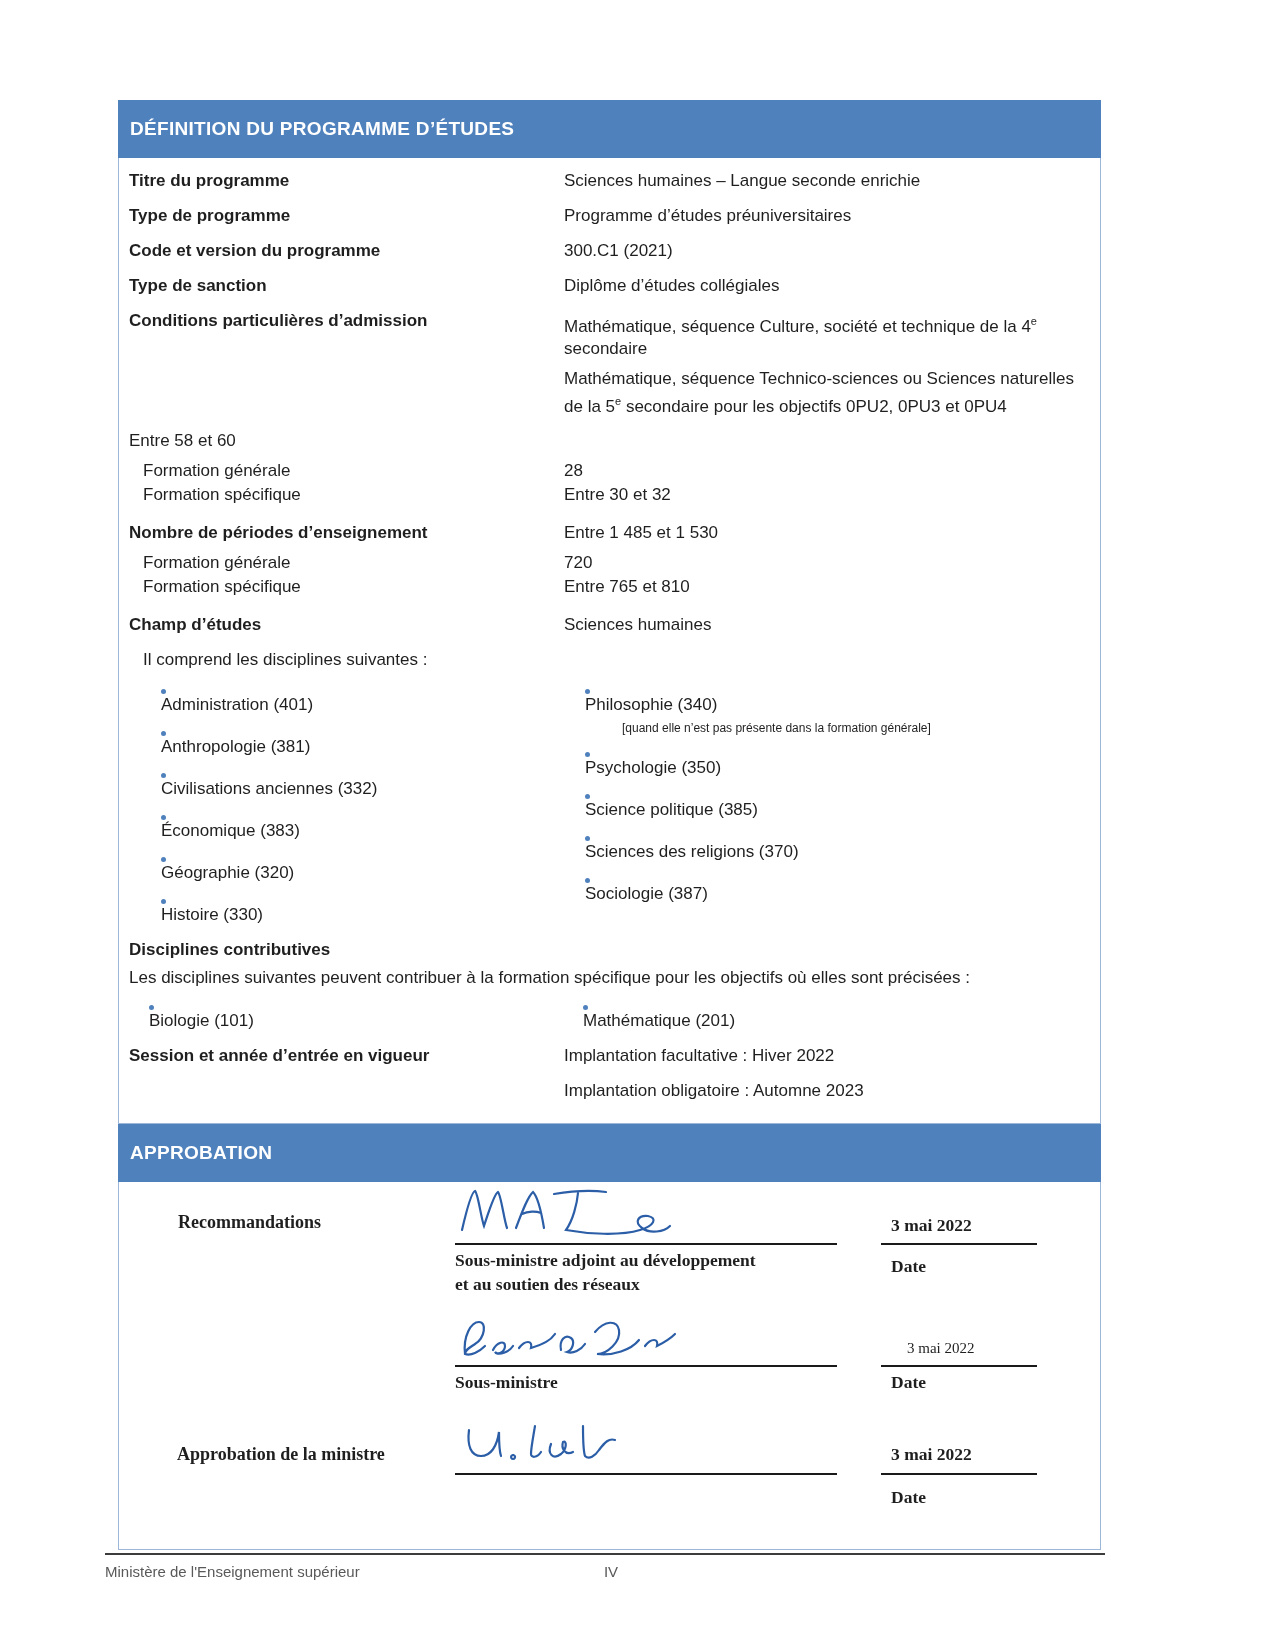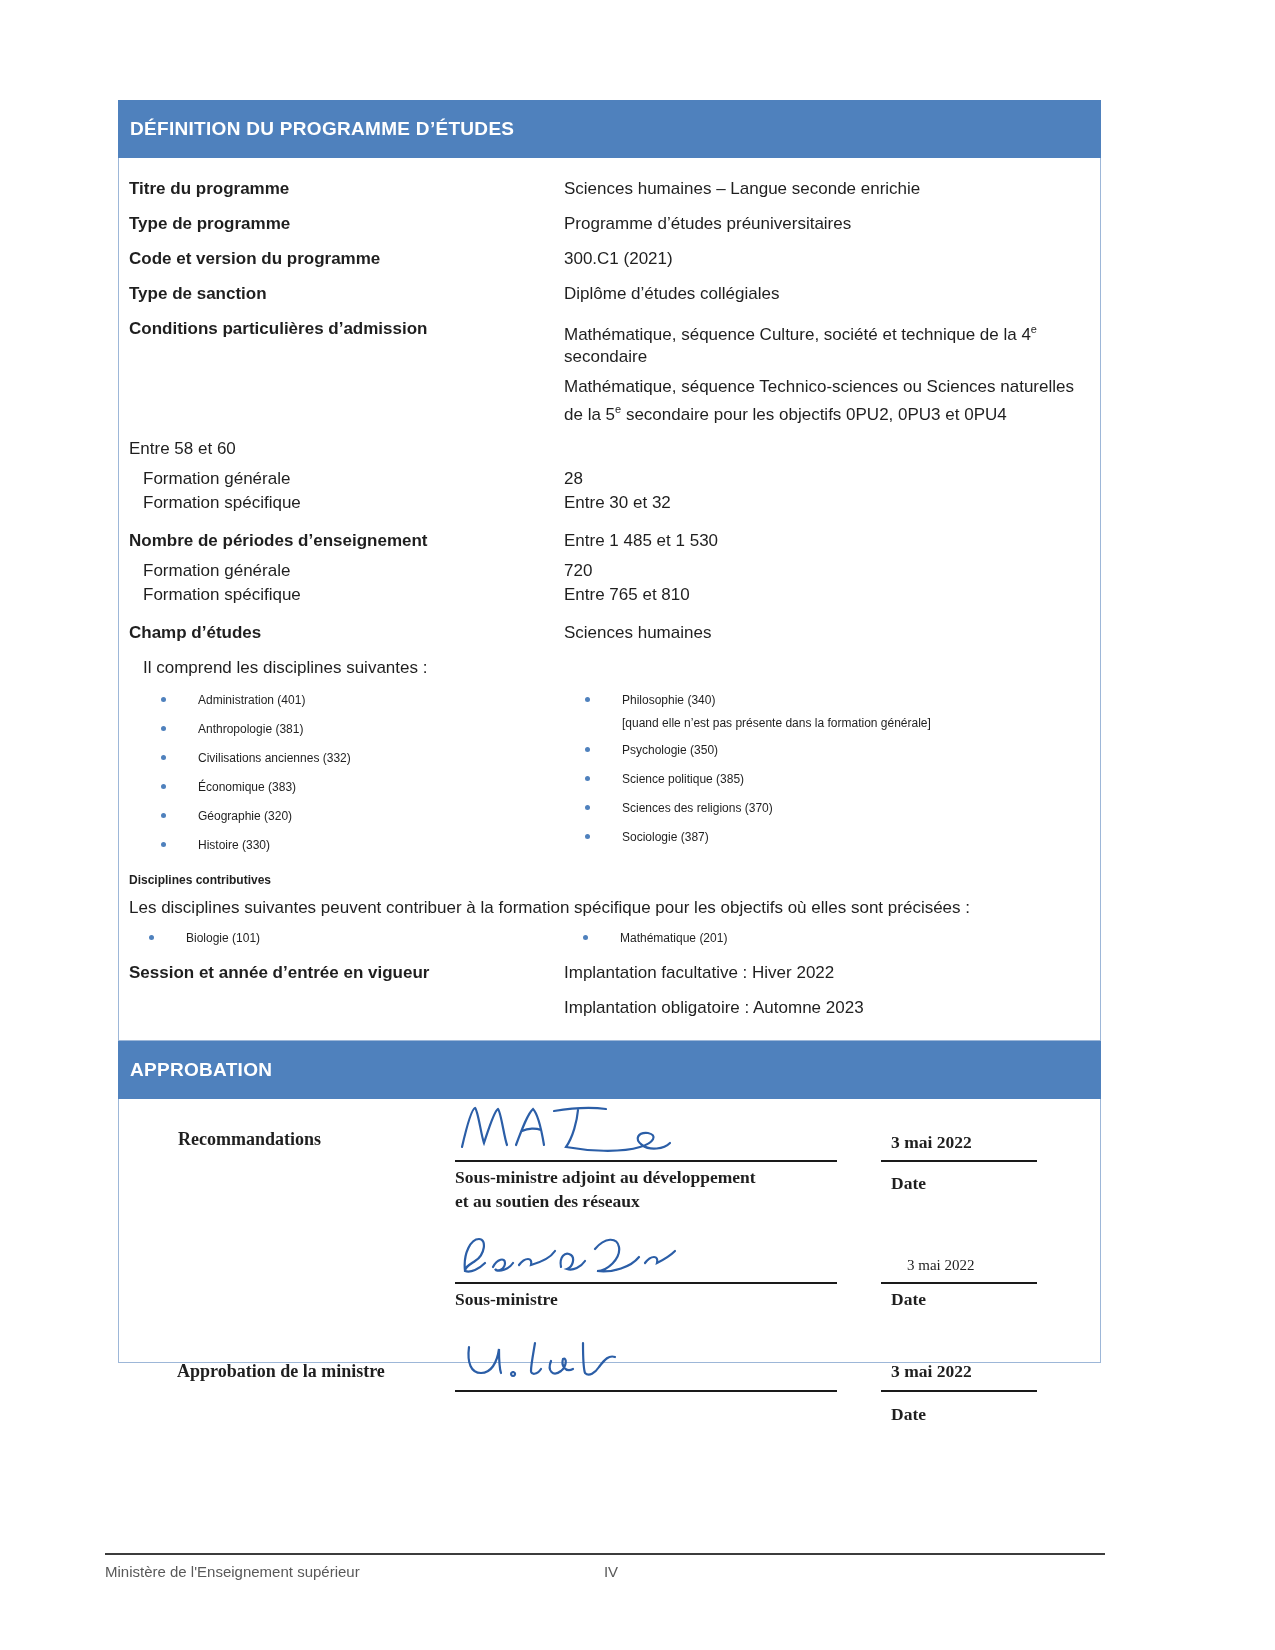--- a/index.html
+++ b/index.html
@@ -14,53 +14,53 @@
   .section-bar {
     background:var(--header-bar,#4f81bd);
     color:#ffffff; font-weight:bold; font-size:19px;
     height:58px; display:flex; align-items:center;
     padding-left:12px; letter-spacing:.3px;
   }
   .box {
     border:1px solid var(--border,#9db7d8); border-top:none;
     background:#ffffff;
   }
-  .def-box { padding:20px 10px 8px 10px; }
+  .def-box { padding:12px 10px 8px 10px; }
 
   .row { display:flex; margin-bottom:13px; }
   .row .label { flex:0 0 435px; width:435px; font-weight:bold; font-size:17px; line-height:22px; padding-right:20px; }
   .row .value { flex:1; font-size:17px; line-height:22px; }
   .value p + p { margin-top:8px; }
   sup { font-size:11px; }
 
   .subgroup { margin:-5px 0 16px 0; }
   .subgroup .row { margin-bottom:2px; }
   .subgroup .label { font-weight:normal; padding-left:14px; }
 
   .intro-line { font-size:17px; line-height:22px; padding-left:14px; margin:2px 0 10px 0; }
-  .heading-line { font-size:12px; line-height:22px; font-weight:bold; margin:4px 0 6px 0; }
+  .heading-line { font-size:17px; line-height:22px; font-weight:bold; margin:4px 0 6px 0; }
   .para-line { font-size:17px; line-height:22px; margin-bottom:8px; }
 
   .bullets { display:flex; margin-bottom:6px; }
   .bullets .col-left { flex:0 0 435px; width:435px; padding-left:32px; }
   .bullets .col-right { flex:1; padding-left:21px; }
   .bullets.contrib .col-left { padding-left:20px; }
   .bullets.contrib .col-right { padding-left:19px; }
-  .bullet-item { display:flex; align-items:flex-start; margin-bottom:7px; font-size:12px; line-height:22px; }
+  .bullet-item { display:flex; align-items:flex-start; margin-bottom:7px; font-size:17px; line-height:22px;flex-direction:column; }
   .bullet {
     flex:0 0 5px; width:5px; height:5px; border-radius:50%;
     background:var(--bullet,#4f81bd); margin:8px 32px 0 0;
   }
   .item-note { font-size:12px; line-height:17px; margin:-3px 0 7px 37px; color:#1f1f1f; }
 
   .session-values .v { font-size:17px; line-height:22px; }
   .session-values .v + .v { margin-top:13px; }
 
   
-  .appr-box { position:relative; height:264px; font-family:"Liberation Serif", serif;text-decoration:underline; }
+  .appr-box { position:relative; height:368px; font-family:"Liberation Serif", serif;text-decoration:underline; }
   .appr-label { position:absolute; font-weight:bold; font-size:18px; white-space:nowrap; }
   .sig-line { position:absolute; height:1.5px; background:#1a1a1a; }
   .sig-svg { position:absolute; }
   .sig-svg path { fill:none; stroke:var(--signature-ink,#2b5ea7); stroke-width:2.2; stroke-linecap:round; }
   .sig-caption { position:absolute; font-weight:bold; font-size:17.5px; line-height:24px; }
   .date-text { position:absolute; font-weight:bold; font-size:17.5px; }
   .date-text.small { font-weight:normal; font-size:15px; }
   .date-label { position:absolute; font-weight:bold; font-size:17.5px; }
 
   

